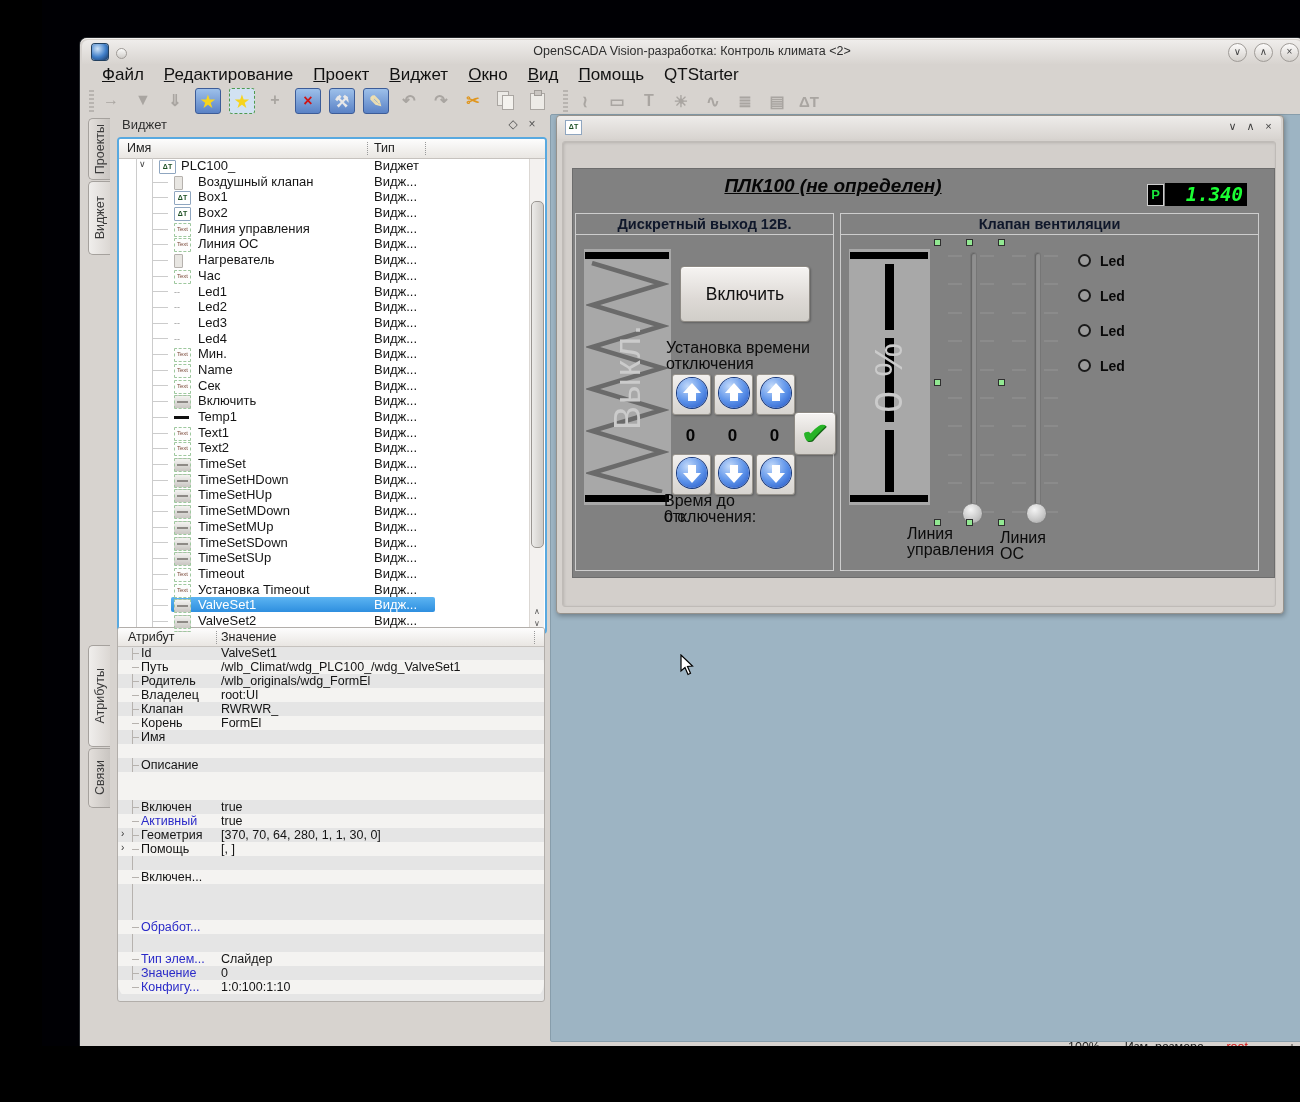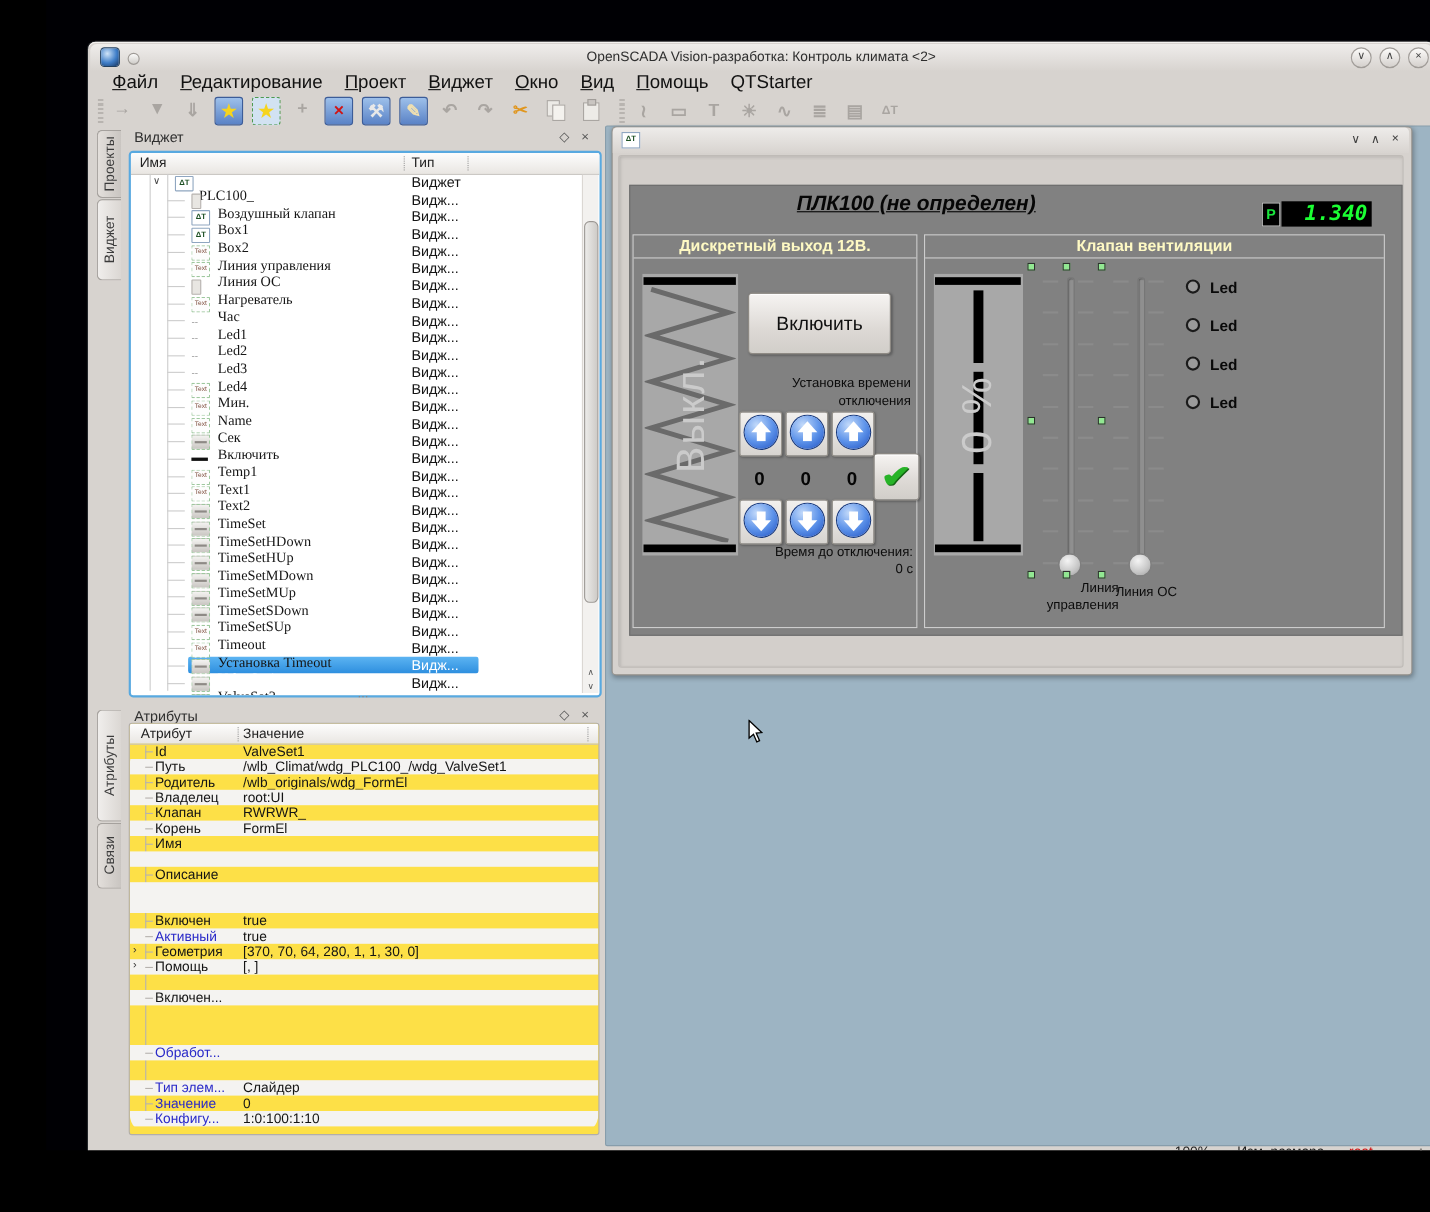--- a/index.html
+++ b/index.html
@@ -53,21 +53,21 @@
         border-bottom:1px solid #c6c2be;font-size:12.5px;color:#222;}
   .colgrip{position:absolute;top:3px;height:13px;border-left:1px dotted #999;}
   #tree-rows{position:absolute;left:0;top:19px;width:408px;bottom:0;overflow:hidden;}
   #tree-rows::before{content:"";position:absolute;left:17px;top:0;bottom:4px;border-left:1px solid #ccc;}
   #tree-rows::after{content:"";position:absolute;left:33px;top:0;bottom:4px;border-left:1px solid #ccc;}
   .trow{position:relative;height:15.7px;font-size:13px;color:#151515;white-space:nowrap;}
   .trow .stub{position:absolute;left:33px;top:50%;width:16px;height:1px;background:#ccc;}
   .trow .texp{position:absolute;left:20px;top:1px;font-size:9px;color:#444;z-index:1;}
   .trow .ic{position:absolute;top:2px;width:15px;height:12px;z-index:1;}
   .trow.d0 .ic{left:40px;} .trow.d1 .ic{left:55px;}
-  .trow .tname{position:absolute;top:12px;z-index:1;line-height:15.7px;font-family:Liberation Serif, serif;}
+  .trow .tname{position:absolute;top:0;z-index:1;line-height:15.7px;}
   .trow.d0 .tname{left:62px;} .trow.d1 .tname{left:79px;}
   .trow .ttype{position:absolute;left:255px;top:0;width:62px;overflow:hidden;z-index:1;line-height:15.7px;}
   .trow.sel .selbg{position:absolute;left:52px;width:264px;top:0;bottom:1px;border-radius:2px;
                    background:linear-gradient(#5cb4f2,#2e8fdf);}
   .trow.sel .tname,.trow.sel .ttype{color:#fff;}
   .trow.partial{height:9px;overflow:hidden;}
   .trow.partial::after{content:"";position:absolute;left:56px;top:4px;width:150px;height:5px;
         background:repeating-linear-gradient(90deg,#777 0 9px,transparent 9px 14px);}
   .ic{border-radius:1px;}
   .ic-valve{background:#fff;border:1px solid #8fa6c0;}
@@ -81,21 +81,21 @@
   .ic-line{border:none;}
   .ic-line::after{content:"";display:block;margin-top:5px;height:3px;background:#111;}
   .ic-elem{width:7px !important;background:#e8e6e2;border:1px solid #b5b1ad;}
   
   #vscroll{position:absolute;right:1px;top:20px;bottom:2px;width:14px;background:#f3f1ef;border-left:1px solid #dbd7d3;}
   #vthumb{position:absolute;left:1px;top:42px;width:11px;height:345px;border-radius:5px;
           background:linear-gradient(90deg,#ecebe9,#cecbc7);border:1px solid #9a9692;}
   .sarrow{position:absolute;left:0;width:14px;height:12px;text-align:center;font-size:8px;color:#555;line-height:12px;}
   #splitter{position:absolute;left:75px;top:631px;width:426px;height:9px;text-align:center;color:#8a8682;font-size:10px;line-height:6px;}
   
-  #attrbox{position:absolute;left:75px;top:657px;width:426px;height:373px;background:#fde047;
+  #attrbox{position:absolute;left:75px;top:627px;width:426px;height:373px;background:#e5e5e5;
            border:1px solid #b2aeaa;border-radius:3px;overflow:hidden;}
   #attr-rows{position:absolute;left:0;top:18px;right:0;bottom:0;overflow:hidden;border-radius:18px;}
   #attr-rows::before{content:"";position:absolute;left:14px;top:2px;height:339px;border-left:1px solid #b6b2ae;}
   .arow{position:relative;font-size:12.5px;color:#141414;}
   .arow.alt{background:#f4f3f1;}
   .arow:not(.spacer)::before{content:"";position:absolute;left:14px;top:7px;width:7px;height:1px;background:#b6b2ae;}
   .aexp{position:absolute;left:3px;top:0;font-size:10px;color:#333;}
   .albl{position:absolute;left:23px;top:0;width:76px;overflow:hidden;white-space:nowrap;line-height:14px;}
   .aval{position:absolute;left:103px;right:4px;top:0;overflow:hidden;white-space:nowrap;line-height:14px;}
   .arow.blue .albl{color:#2a2ac8;}
@@ -117,42 +117,42 @@
   .sc-title{position:absolute;left:60px;top:6px;width:400px;text-align:center;font-size:19px;font-weight:bold;
             font-style:italic;text-decoration:underline;color:#060606;}
   .lcd-p{position:absolute;left:574px;top:15px;width:15px;height:20px;background:#000;border:1px solid #cfcfcf;
          color:#19e43c;font-size:13px;font-weight:bold;text-align:center;line-height:20px;}
   .lcd{position:absolute;left:592px;top:14px;width:82px;height:23px;background:#000;color:#1bff33;
        font-family:"DejaVu Sans Mono",monospace;font-weight:bold;font-size:19px;text-align:right;
        line-height:23px;padding-right:4px;box-sizing:border-box;font-style:italic;}
   .grp{position:absolute;top:44px;height:356px;border:1px solid #cdcdcd;}
   #grp1{left:2px;width:257px;}
   #grp2{left:267px;width:417px;}
-  .grp-title{height:20px;line-height:20px;text-align:center;font-weight:bold;font-size:14.5px;color:#fef9c3;
+  .grp-title{height:20px;line-height:20px;text-align:center;font-weight:bold;font-size:14.5px;color:#0f172a;
              border-bottom:1px solid #cdcdcd;}
   
   .bigbox{position:absolute;background:#a8a8a8;}
   .bbar{position:absolute;left:1px;width:84px;height:7px;background:#000;}
   .vtext{position:absolute;inset:0;display:flex;align-items:center;justify-content:center;}
   .vtext span{writing-mode:vertical-rl;transform:rotate(180deg);color:#cbcbcb;letter-spacing:2px;}
   
   .pushbtn{position:absolute;background:linear-gradient(#f6f4f2,#ddd9d5 60%,#d1cec9);border:1px solid #8e8a84;
            border-radius:4px;box-shadow:inset 0 1px 0 #fff,1px 1px 2px rgba(0,0,0,.25);
            display:flex;align-items:center;justify-content:center;color:#101010;}
   .spinbtn{position:absolute;width:37px;height:39px;background:linear-gradient(#f2f0ee,#d7d4d0);
            border:1px solid #98948d;border-radius:3px;box-shadow:1px 1px 2px rgba(0,0,0,.25);}
   .orb{position:relative;width:30px;height:30px;margin:3px auto 0;border-radius:50%;
        background:radial-gradient(circle at 36% 28%,#c3dafa,#5d93ea 52%,#1e4fc0);box-shadow:0 0 0 1px #16387e;}
   .orb.up::before{content:"";position:absolute;left:6px;top:5px;border-left:9px solid transparent;
                   border-right:9px solid transparent;border-bottom:10px solid #fff;}
   .orb.up::after{content:"";position:absolute;left:11px;top:13px;width:8px;height:10px;background:#fff;}
   .orb.down::before{content:"";position:absolute;left:6px;top:15px;border-left:9px solid transparent;
                   border-right:9px solid transparent;border-top:10px solid #fff;}
   .orb.down::after{content:"";position:absolute;left:11px;top:7px;width:8px;height:10px;background:#fff;}
-  .sclabel{position:absolute;text-align:right;font-size:12px;color:#0b0b0b;line-height:16px;}
+  .sclabel{position:absolute;text-align:left;font-size:16px;color:#0b0b0b;line-height:16px;}
   .digit{position:absolute;width:37px;text-align:center;font-size:17px;font-weight:bold;color:#050505;}
   .checkglyph{font-size:28px;color:#27b327;font-weight:bold;text-shadow:1px 1px 0 #156515;transform:scaleX(1.2);}
   
   .strack{position:absolute;width:5px;height:264px;background:#8f8f8f;border:1px solid #767676;border-radius:3px;
           box-shadow:inset 1px 1px 1px rgba(0,0,0,.3);}
   .shandle{position:absolute;width:19px;height:19px;border-radius:50%;border:1px solid #7e7e7e;
            background:radial-gradient(circle at 40% 30%,#f4f4f4,#c6c6c6 60%,#9c9c9c);}
   .tick{position:absolute;width:14px;height:2px;background:#8b8b8b;}
   .selhandle{position:absolute;width:7px;height:7px;background:#92e892;border:1px solid #2f2f2f;box-sizing:border-box;}
   
@@ -257,21 +257,21 @@
         <span class="tbicon dim">
           <span class="tbglyph">∿</span>
         </span>
         <span class="tbicon dim">
           <span class="tbglyph">≣</span>
         </span>
         <span class="tbicon dim">
           <span class="tbglyph">▤</span>
         </span>
         <span class="tbicon dim">
-          <span class="tbglyph" style="font-size: 11px;">ΔT</span>
+          <span class="tbglyph" style="font-size: 15px;">ΔT</span>
         </span>
       </span>
   </div>
 
   <div class="vtab" style="top:118px;height:60px;">
       <span>Проекты</span>
     </div>
   <div class="vtab active" style="top:181px;height:72px;">
       <span>Виджет</span>
     </div>

